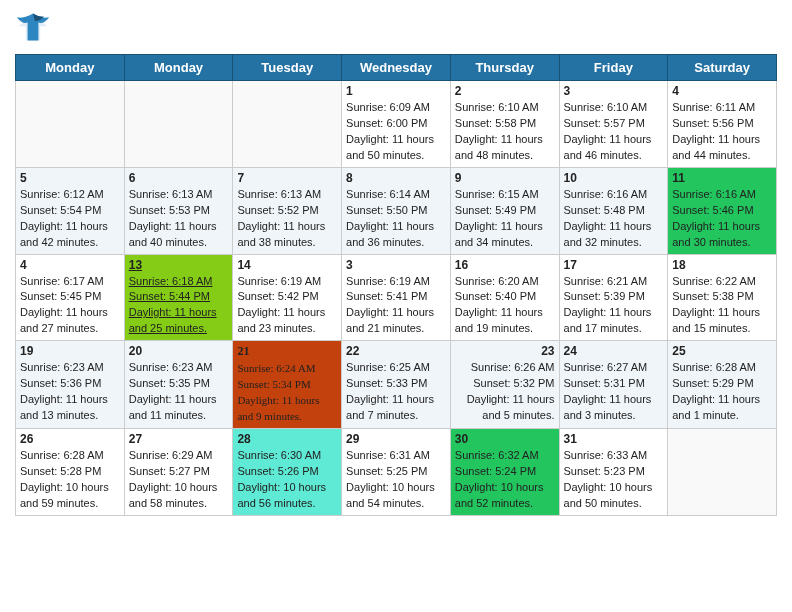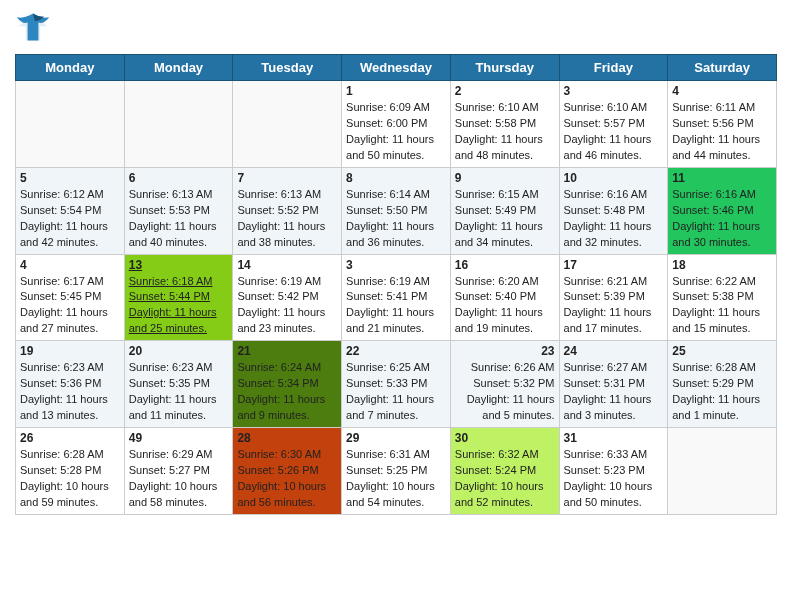--- a/index.html
+++ b/index.html
@@ -224,21 +224,21 @@
         </tr>
         <tr>
           <td style="background: rgb(240, 245, 249);">
             <span class="day-num">19</span>
             <div class="day-info">Sunrise: 6:23 AM<br>Sunset: 5:36 PM<br>Daylight: 11 hours and 13 minutes.</div>
           </td>
           <td style="background: rgb(240, 245, 249);">
             <span class="day-num">20</span>
             <div class="day-info">Sunrise: 6:23 AM<br>Sunset: 5:35 PM<br>Daylight: 11 hours and 11 minutes.</div>
           </td>
-          <td style="background: #4d7c0f;">
+          <td style="background: #c2410c; font-family: Liberation Serif, serif;">
             <span class="day-num">21</span>
             <div class="day-info">Sunrise: 6:24 AM<br>Sunset: 5:34 PM<br>Daylight: 11 hours and 9 minutes.</div>
           </td>
           <td style="background: rgb(240, 245, 249);">
             <span class="day-num">22</span>
             <div class="day-info">Sunrise: 6:25 AM<br>Sunset: 5:33 PM<br>Daylight: 11 hours and 7 minutes.</div>
           </td>
           <td style="background: rgb(240, 245, 249); text-align: right;">
             <span class="day-num">23</span>
             <div class="day-info">Sunrise: 6:26 AM<br>Sunset: 5:32 PM<br>Daylight: 11 hours and 5 minutes.</div>
@@ -251,32 +251,32 @@
             <span class="day-num">25</span>
             <div class="day-info">Sunrise: 6:28 AM<br>Sunset: 5:29 PM<br>Daylight: 11 hours and 1 minute.</div>
           </td>
         </tr>
         <tr>
           <td style="background: rgb(255, 255, 255);">
             <span class="day-num">26</span>
             <div class="day-info">Sunrise: 6:28 AM<br>Sunset: 5:28 PM<br>Daylight: 10 hours and 59 minutes.</div>
           </td>
           <td style="background: rgb(255, 255, 255);">
-            <span class="day-num">49</span>
+            <span class="day-num">27</span>
             <div class="day-info">Sunrise: 6:29 AM<br>Sunset: 5:27 PM<br>Daylight: 10 hours and 58 minutes.</div>
           </td>
-          <td style="background: #c2410c;">
+          <td style="background: #5eead4;">
             <span class="day-num">28</span>
             <div class="day-info">Sunrise: 6:30 AM<br>Sunset: 5:26 PM<br>Daylight: 10 hours and 56 minutes.</div>
           </td>
           <td style="background: rgb(255, 255, 255);">
             <span class="day-num">29</span>
             <div class="day-info">Sunrise: 6:31 AM<br>Sunset: 5:25 PM<br>Daylight: 10 hours and 54 minutes.</div>
           </td>
-          <td style="background: #bef264;">
+          <td style="background: #22c55e;">
             <span class="day-num">30</span>
             <div class="day-info">Sunrise: 6:32 AM<br>Sunset: 5:24 PM<br>Daylight: 10 hours and 52 minutes.</div>
           </td>
           <td style="background: rgb(255, 255, 255);">
             <span class="day-num">31</span>
             <div class="day-info">Sunrise: 6:33 AM<br>Sunset: 5:23 PM<br>Daylight: 10 hours and 50 minutes.</div>
           </td>
           <td class="empty" style="background: rgb(250, 250, 250);"></td>
         </tr>
       </tbody>

